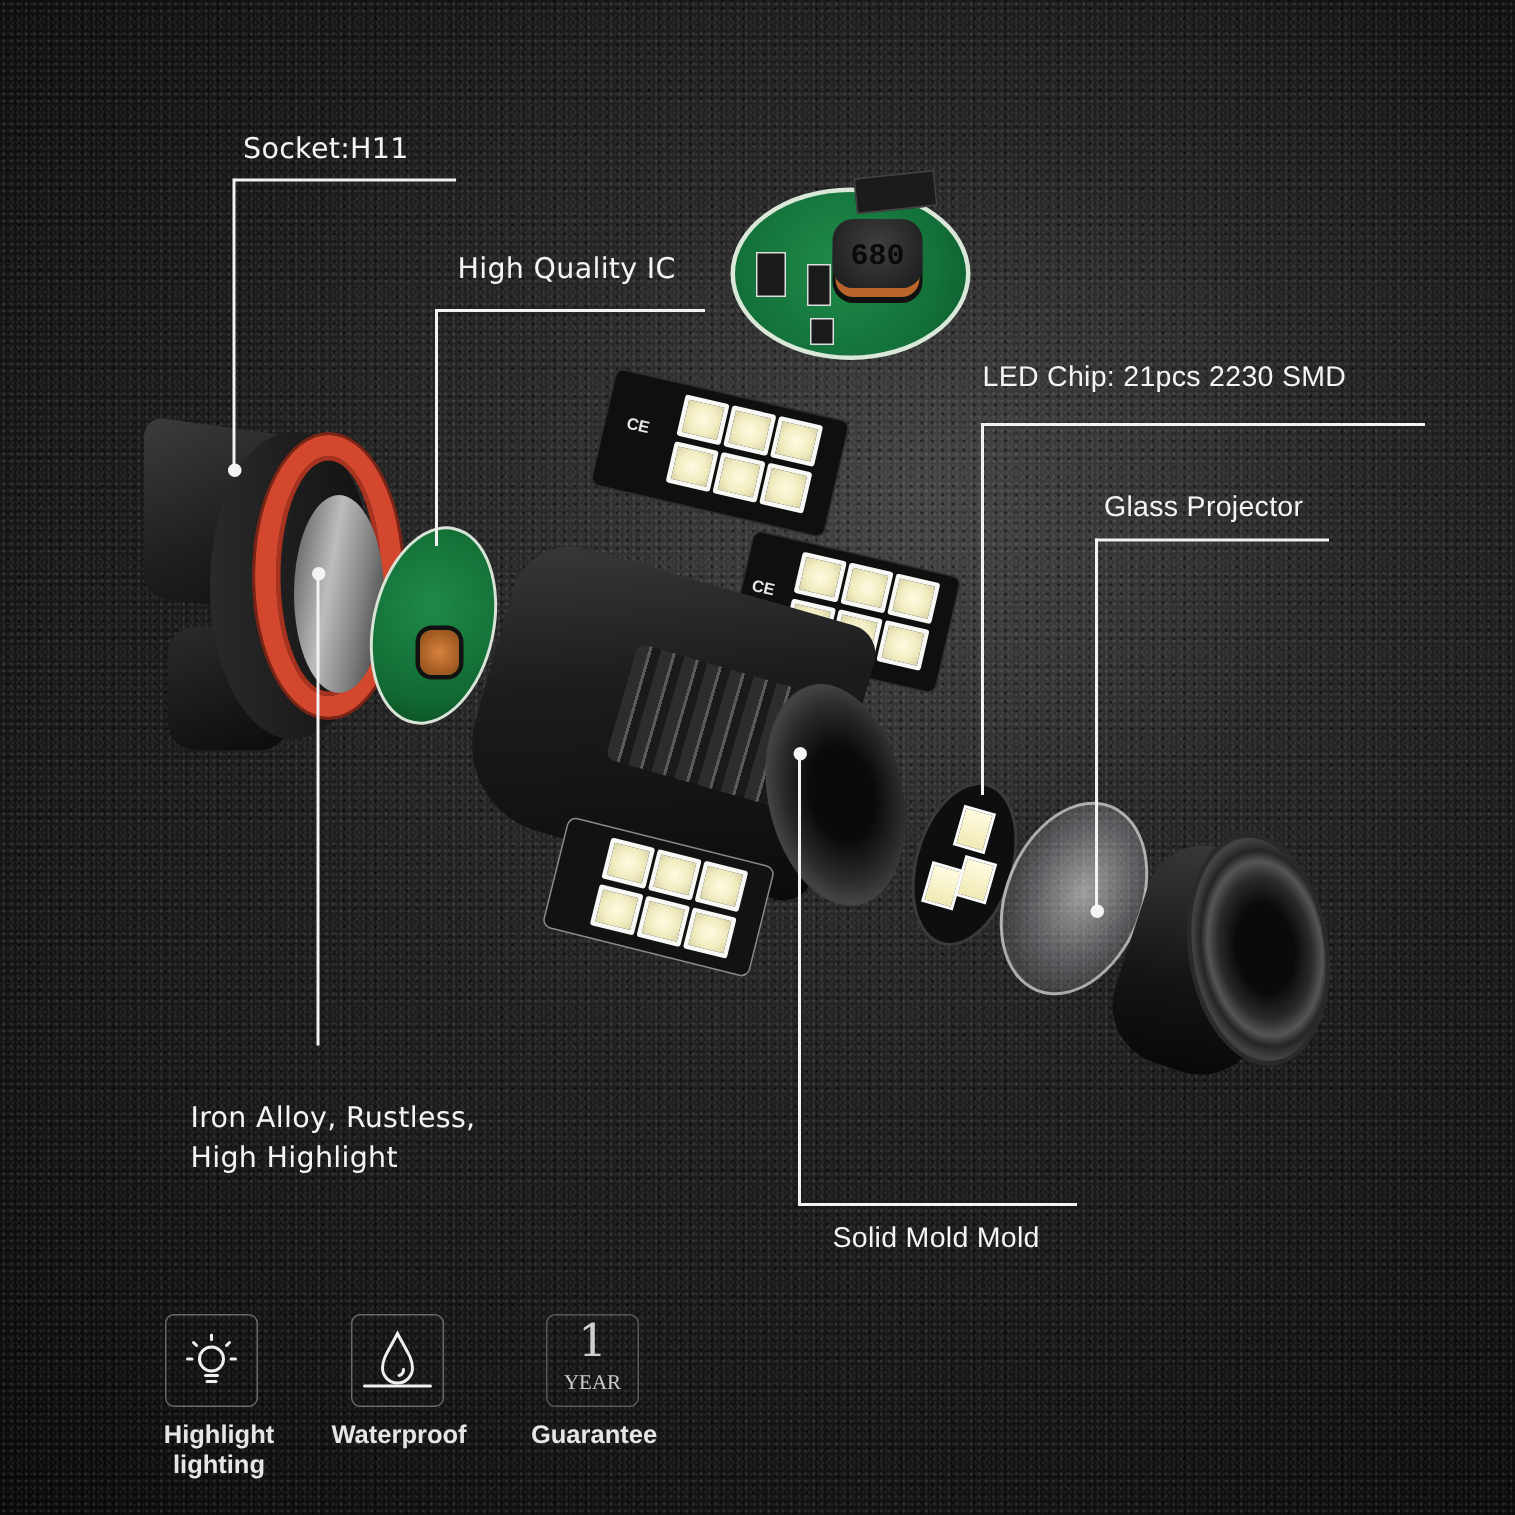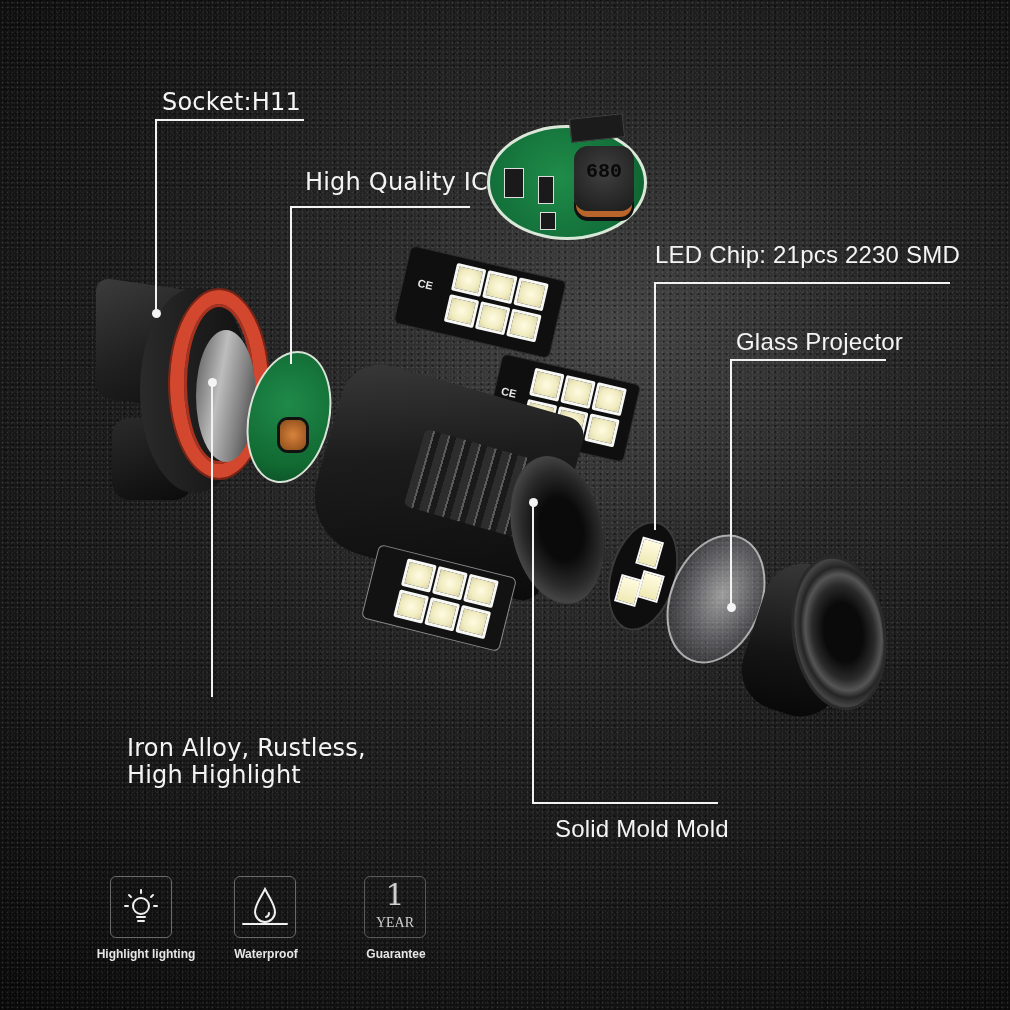--- a/index.html
+++ b/index.html
@@ -10,21 +10,21 @@
       radial-gradient(ellipse 900px 800px at 540px 430px, #2a2a2a 0%, #181818 55%, #060606 100%);
   }
   #stage::before{content:"";position:absolute;inset:0;
     background-image:
       radial-gradient(rgba(255,255,255,0.10) 0.8px, transparent 1.2px),
       radial-gradient(rgba(0,0,0,0.45) 0.9px, transparent 1.4px),
       radial-gradient(rgba(255,255,255,0.06) 0.7px, transparent 1.1px);
     background-size:5px 5px, 7px 6px, 3px 4px;
     background-position:0 0, 2px 3px, 1px 1px;
     pointer-events:none;}
-  .label{position:absolute;color:#f4f4f4;font-size:24px;white-space:nowrap;letter-spacing:0.2px;}
+  .label{position:absolute;color:#f4f4f4;font-size:19px;white-space:nowrap;letter-spacing:0.2px;}
   .label.sans{font-family:"Liberation Sans",sans-serif;}
   .line{position:absolute;background:#f2f2f2;}
   .dot{position:absolute;width:9px;height:9px;border-radius:50%;background:#f4f4f4;}
   .part{position:absolute;}
   
   .socket-box{position:absolute;left:96px;top:285px;width:112px;height:120px;border-radius:14px;
     background:linear-gradient(150deg,#3c3c3c 0%,#1f1f1f 55%,#0d0d0d 100%);transform:skewY(8deg);}
   .socket-collar{position:absolute;left:140px;top:288px;width:110px;height:205px;border-radius:50%;
     background:linear-gradient(90deg,#2a2a2a,#111);}
   .socket-foot{position:absolute;left:112px;top:418px;width:80px;height:82px;border-radius:18px;background:linear-gradient(160deg,#2b2b2b,#0b0b0b);}
@@ -33,21 +33,21 @@
   .reflector{position:absolute;left:196px;top:330px;width:60px;height:132px;border-radius:50%;
     background:linear-gradient(100deg,#555,#bdbdbd 40%,#7e7e7e 70%,#333);}
   
   .pcb-small{position:absolute;left:248px;top:350px;width:78px;height:130px;border-radius:50%;
     background:radial-gradient(circle at 45% 40%,#1f8a4a,#116a32 70%,#0b4a22);transform:rotate(12deg);border:2px solid #d9e4d8;}
   .coil-small{position:absolute;left:280px;top:420px;width:26px;height:30px;border-radius:8px;
     background:radial-gradient(circle,#d8833e,#8a4a17);box-shadow:0 0 0 3px #111;}
   
   .pcb-top{position:absolute;left:487px;top:125px;width:160px;height:115px;border-radius:50%;
     background:radial-gradient(circle at 45% 45%,#1f8c49,#13703a 65%,#0d5a2c);border:3px solid #d9e8d8;box-sizing:border-box;}
-  .pcb-top .inductor{position:absolute;left:84px;top:18px;width:60px;height:65px;border-radius:14px;
+  .pcb-top .inductor{position:absolute;left:65px;top:18px;width:60px;height:46px;border-radius:14px;
     background:radial-gradient(circle at 50% 40%,#404040,#1a1a1a);box-shadow:0 8px 0 -2px #b8642a,0 10px 0 0 #111;}
   .pcb-top .inductor span{position:absolute;left:0;right:0;top:14px;text-align:center;color:#0a0a0a;font-size:20px;font-family:"Liberation Mono",monospace;font-weight:bold;}
   .pcb-top .diode{position:absolute;left:80px;top:-12px;width:52px;height:22px;background:#1b1b1b;border:1px solid #444;transform:rotate(-6deg);}
   .pcb-top .chip{position:absolute;background:#1a1a1a;border:1px solid #ddd;}
   
   .strip{position:absolute;background:#0f0f0f;border-radius:6px;border:1px solid #2d2d2d;}
   .strip .led{position:absolute;width:30px;height:28px;background:radial-gradient(circle,#fffbe2,#f1ecc0 60%,#d9d3a6);border:3px solid #f7f7f4;box-sizing:border-box;border-radius:2px;}
   .strip .mark{position:absolute;color:#e6e6e6;font-size:11px;font-family:"Liberation Sans",sans-serif;font-weight:bold;}
   
   .housing{position:absolute;left:322px;top:385px;width:260px;height:200px;}
@@ -65,21 +65,21 @@
     background:radial-gradient(ellipse at 55% 45%,rgba(255,255,255,0.55),rgba(200,200,210,0.35) 45%,rgba(140,140,150,0.25) 70%,rgba(230,230,230,0.5) 92%);
     border:2px solid rgba(240,240,240,0.6);transform:rotate(22deg);}
   
   .cap{position:absolute;left:752px;top:555px;width:128px;height:160px;}
   .cap .outer{position:absolute;left:0;top:10px;width:100px;height:150px;border-radius:40px;background:linear-gradient(170deg,#3a3a3a,#141414 60%,#070707);transform:rotate(18deg);}
   .cap .ring{position:absolute;left:40px;top:0;width:88px;height:150px;border-radius:50%;
     background:radial-gradient(ellipse at 55% 50%,#0a0a0a 28%,#2a2a2a 45%,#555 55%,#252525 62%,#444 70%,#1a1a1a 82%);transform:rotate(-8deg);border:3px solid #2a2a2a;}
   
   .feature{position:absolute;top:876px;text-align:center;}
   .feature .box{width:62px;height:62px;border:1.5px solid #6a6a6a;border-radius:6px;margin:0 auto;position:relative;box-sizing:border-box;}
-  .feature .cap-text{display:block;margin-top:9px;color:#e6e6e6;font-family:"Liberation Sans",sans-serif;font-size:12px;font-weight:bold;}
+  .feature .cap-text{display:block;margin-top:9px;color:#e6e6e6;font-family:"Liberation Sans",sans-serif;font-size:17px;font-weight:bold;}
   .feature .cap-text.light{font-weight:bold;}
 </style>
 </head>
 <body>
 
 <div id="stage">
 
   <div class="part">
     <div class="socket-foot"></div>
     <div class="socket-box"></div>

